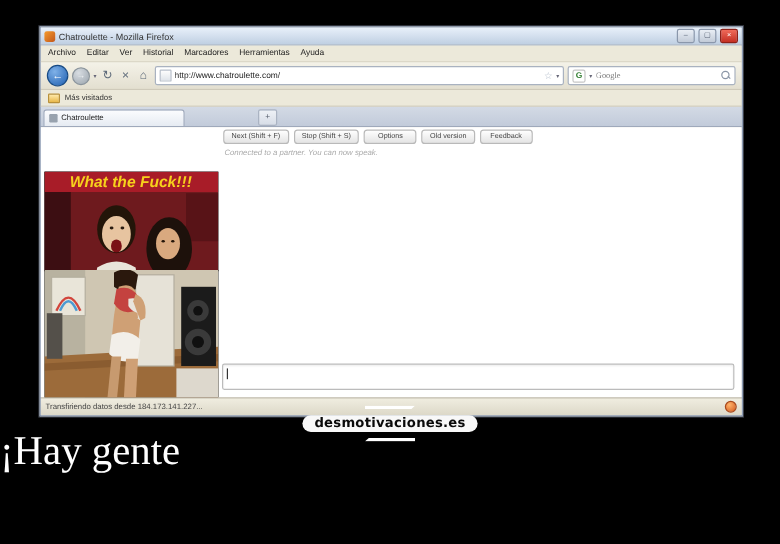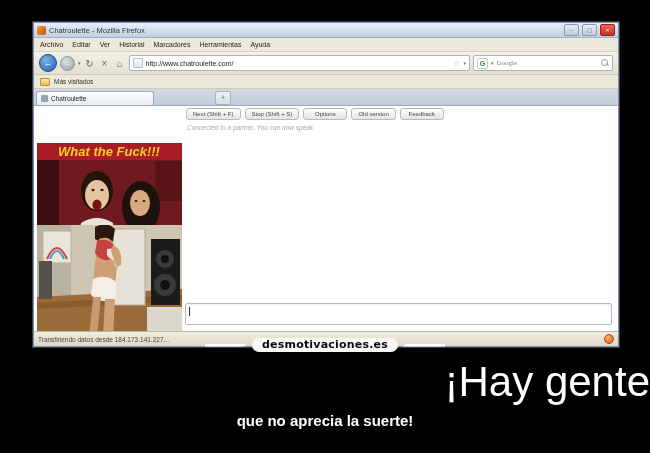--- a/index.html
+++ b/index.html
@@ -83,31 +83,31 @@
   .chat-input .cursor{position:absolute;left:3px;top:3px;width:1px;height:9px;background:#333;}
 
   .statusbar{height:14px;flex:0 0 14px;background:linear-gradient(#f0ede0,#dcd8c8);
        border-top:1px solid #b9b5a5;display:flex;align-items:center;padding:0 4px;font-size:6.5px;color:#444;}
   .statusbar .grow{flex:1;}
   .status-dot{width:8px;height:8px;border-radius:50%;
        background:radial-gradient(circle at 35% 30%,#ffb36b,#d35a1e);border:1px solid #a8491c;}
 
   
   #ribbon{position:absolute;left:50%;top:338px;transform:translateX(-50%);z-index:5;
-       display:flex;align-items:center;gap:5px;}
+       display:flex;align-items:center;gap:5px;flex-direction:column;}
   .ribbon-line{width:42px;height:3px;background:#fff;}
   .ribbon-line.left{clip-path:polygon(0 0,100% 0,92% 100%,0 100%);}
   .ribbon-line.right{clip-path:polygon(8% 0,100% 0,100% 100%,0 100%);}
   .ribbon-pill{background:#f8f8f8;color:#0a0a0a;border-radius:8px;padding:0 10px;height:14px;
        font-size:11px;font-weight:bold;letter-spacing:.2px;line-height:14px;
        font-family:"DejaVu Sans",sans-serif;}
 
   
-  #caption-title{position:absolute;left:0;right:0;top:358px;text-align:right;color:#fff;
-       font-family:Liberation Sans, sans-serif;font-size:42px;font-weight:normal;}
+  #caption-title{position:absolute;left:0;right:0;top:358px;text-align:left;color:#fff;
+       font-family:Liberation Serif, serif;font-size:34px;font-weight:normal;}
   #caption-sub{position:absolute;left:0;right:0;top:412px;text-align:center;color:#fff;
        font-family:"Liberation Sans",sans-serif;font-size:15px;font-weight:bold;}
 </style>
 </head>
 <body>
 
 <div id="poster">
 
   <div id="win">
 
@@ -252,15 +252,14 @@
     </div>
   </div>
 
   <div id="ribbon">
     <span class="ribbon-line left"></span>
     <span class="ribbon-pill">desmotivaciones.es</span>
     <span class="ribbon-line right"></span>
   </div>
 
   <div id="caption-title">¡Hay gente</div>
-  <div id="caption-sub">que no aprecia la suerte!</div>
 
 </div>
 
 </body></html>

